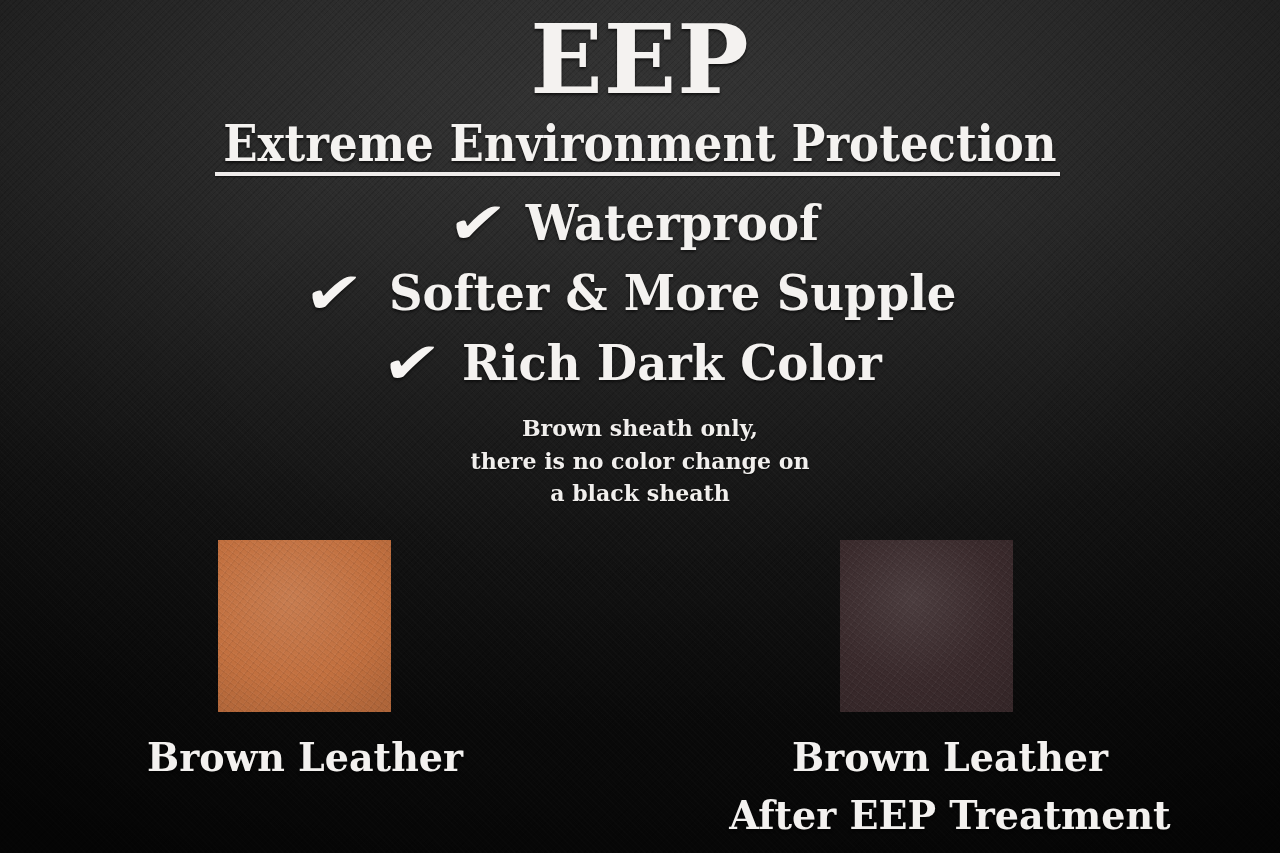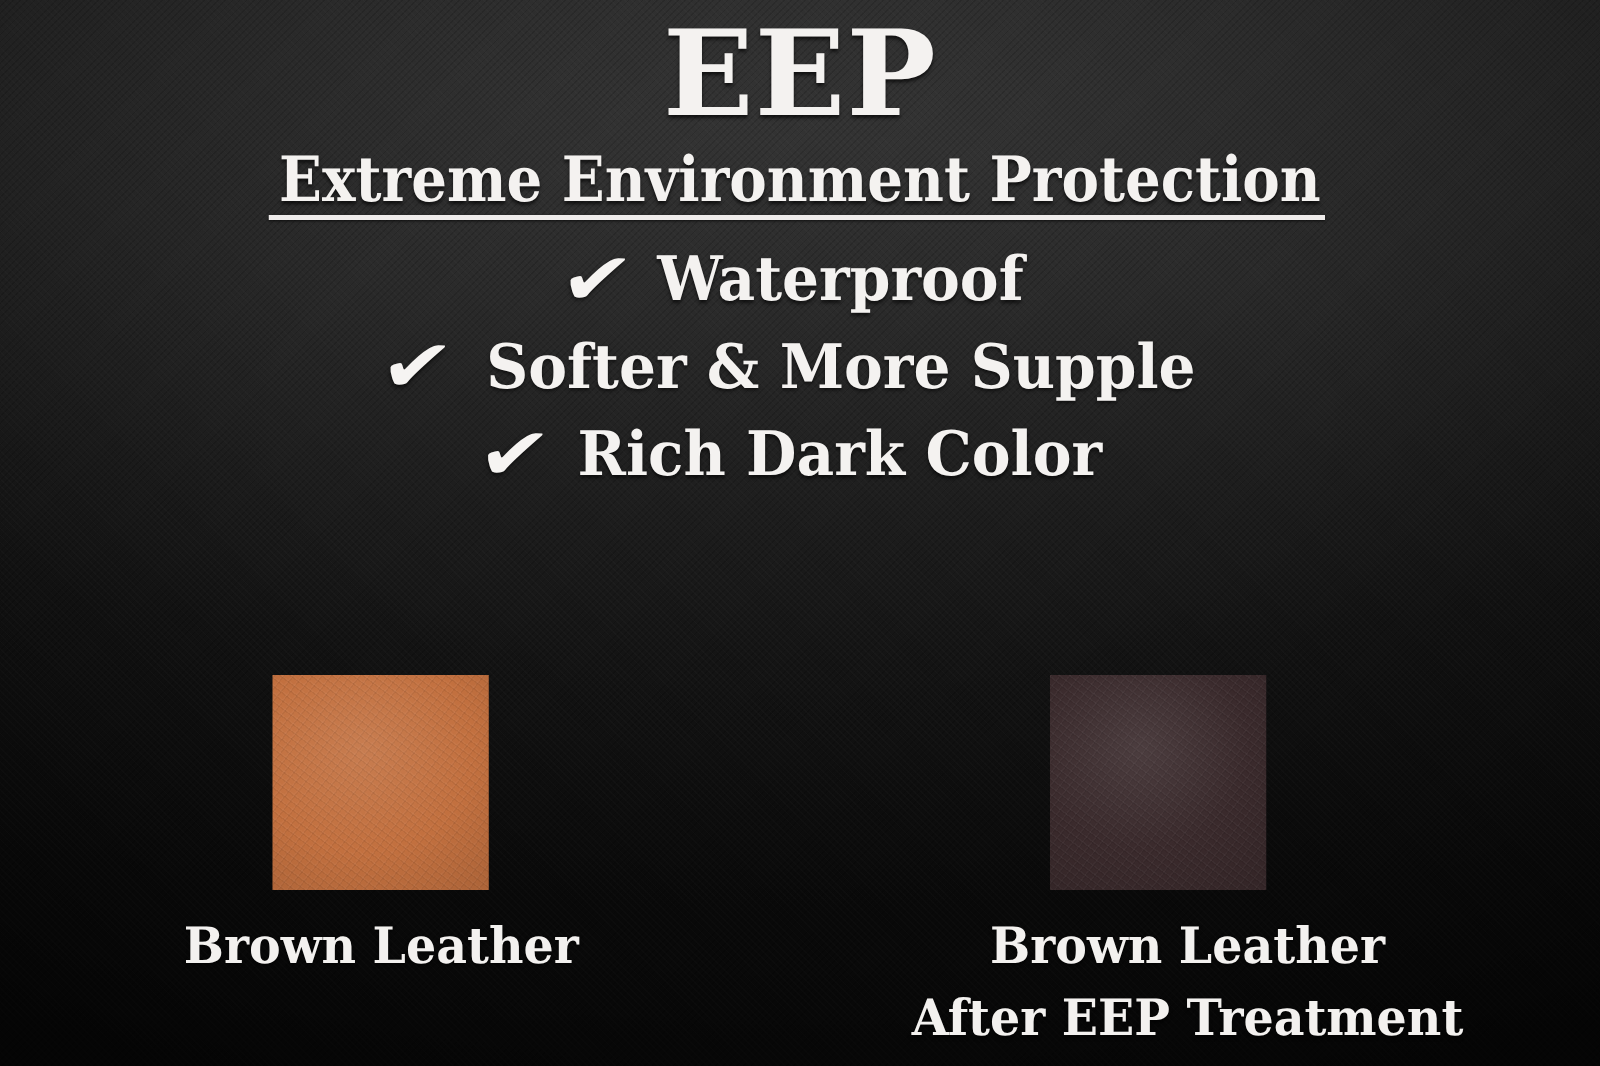--- a/index.html
+++ b/index.html
@@ -251,20 +251,25 @@
         <span class="benefit-label">Softer &amp; More Supple</span>
       </div>
 
       <div class="benefit">
         <span class="check">✔</span>
         <span class="benefit-label">Rich Dark Color</span>
       </div>
 
     </div>
 
+    <div class="fineprint">
+      <div>Brown sheath only,</div>
+      <div>there is no color change on</div>
+      <div>a black sheath</div>
+    </div>
 
     <div class="swatch swatch-untreated">
       <div class="grain"></div>
       <div class="sheen"></div>
     </div>
 
     <div class="swatch swatch-treated">
       <div class="grain"></div>
       <div class="sheen"></div>
     </div>

